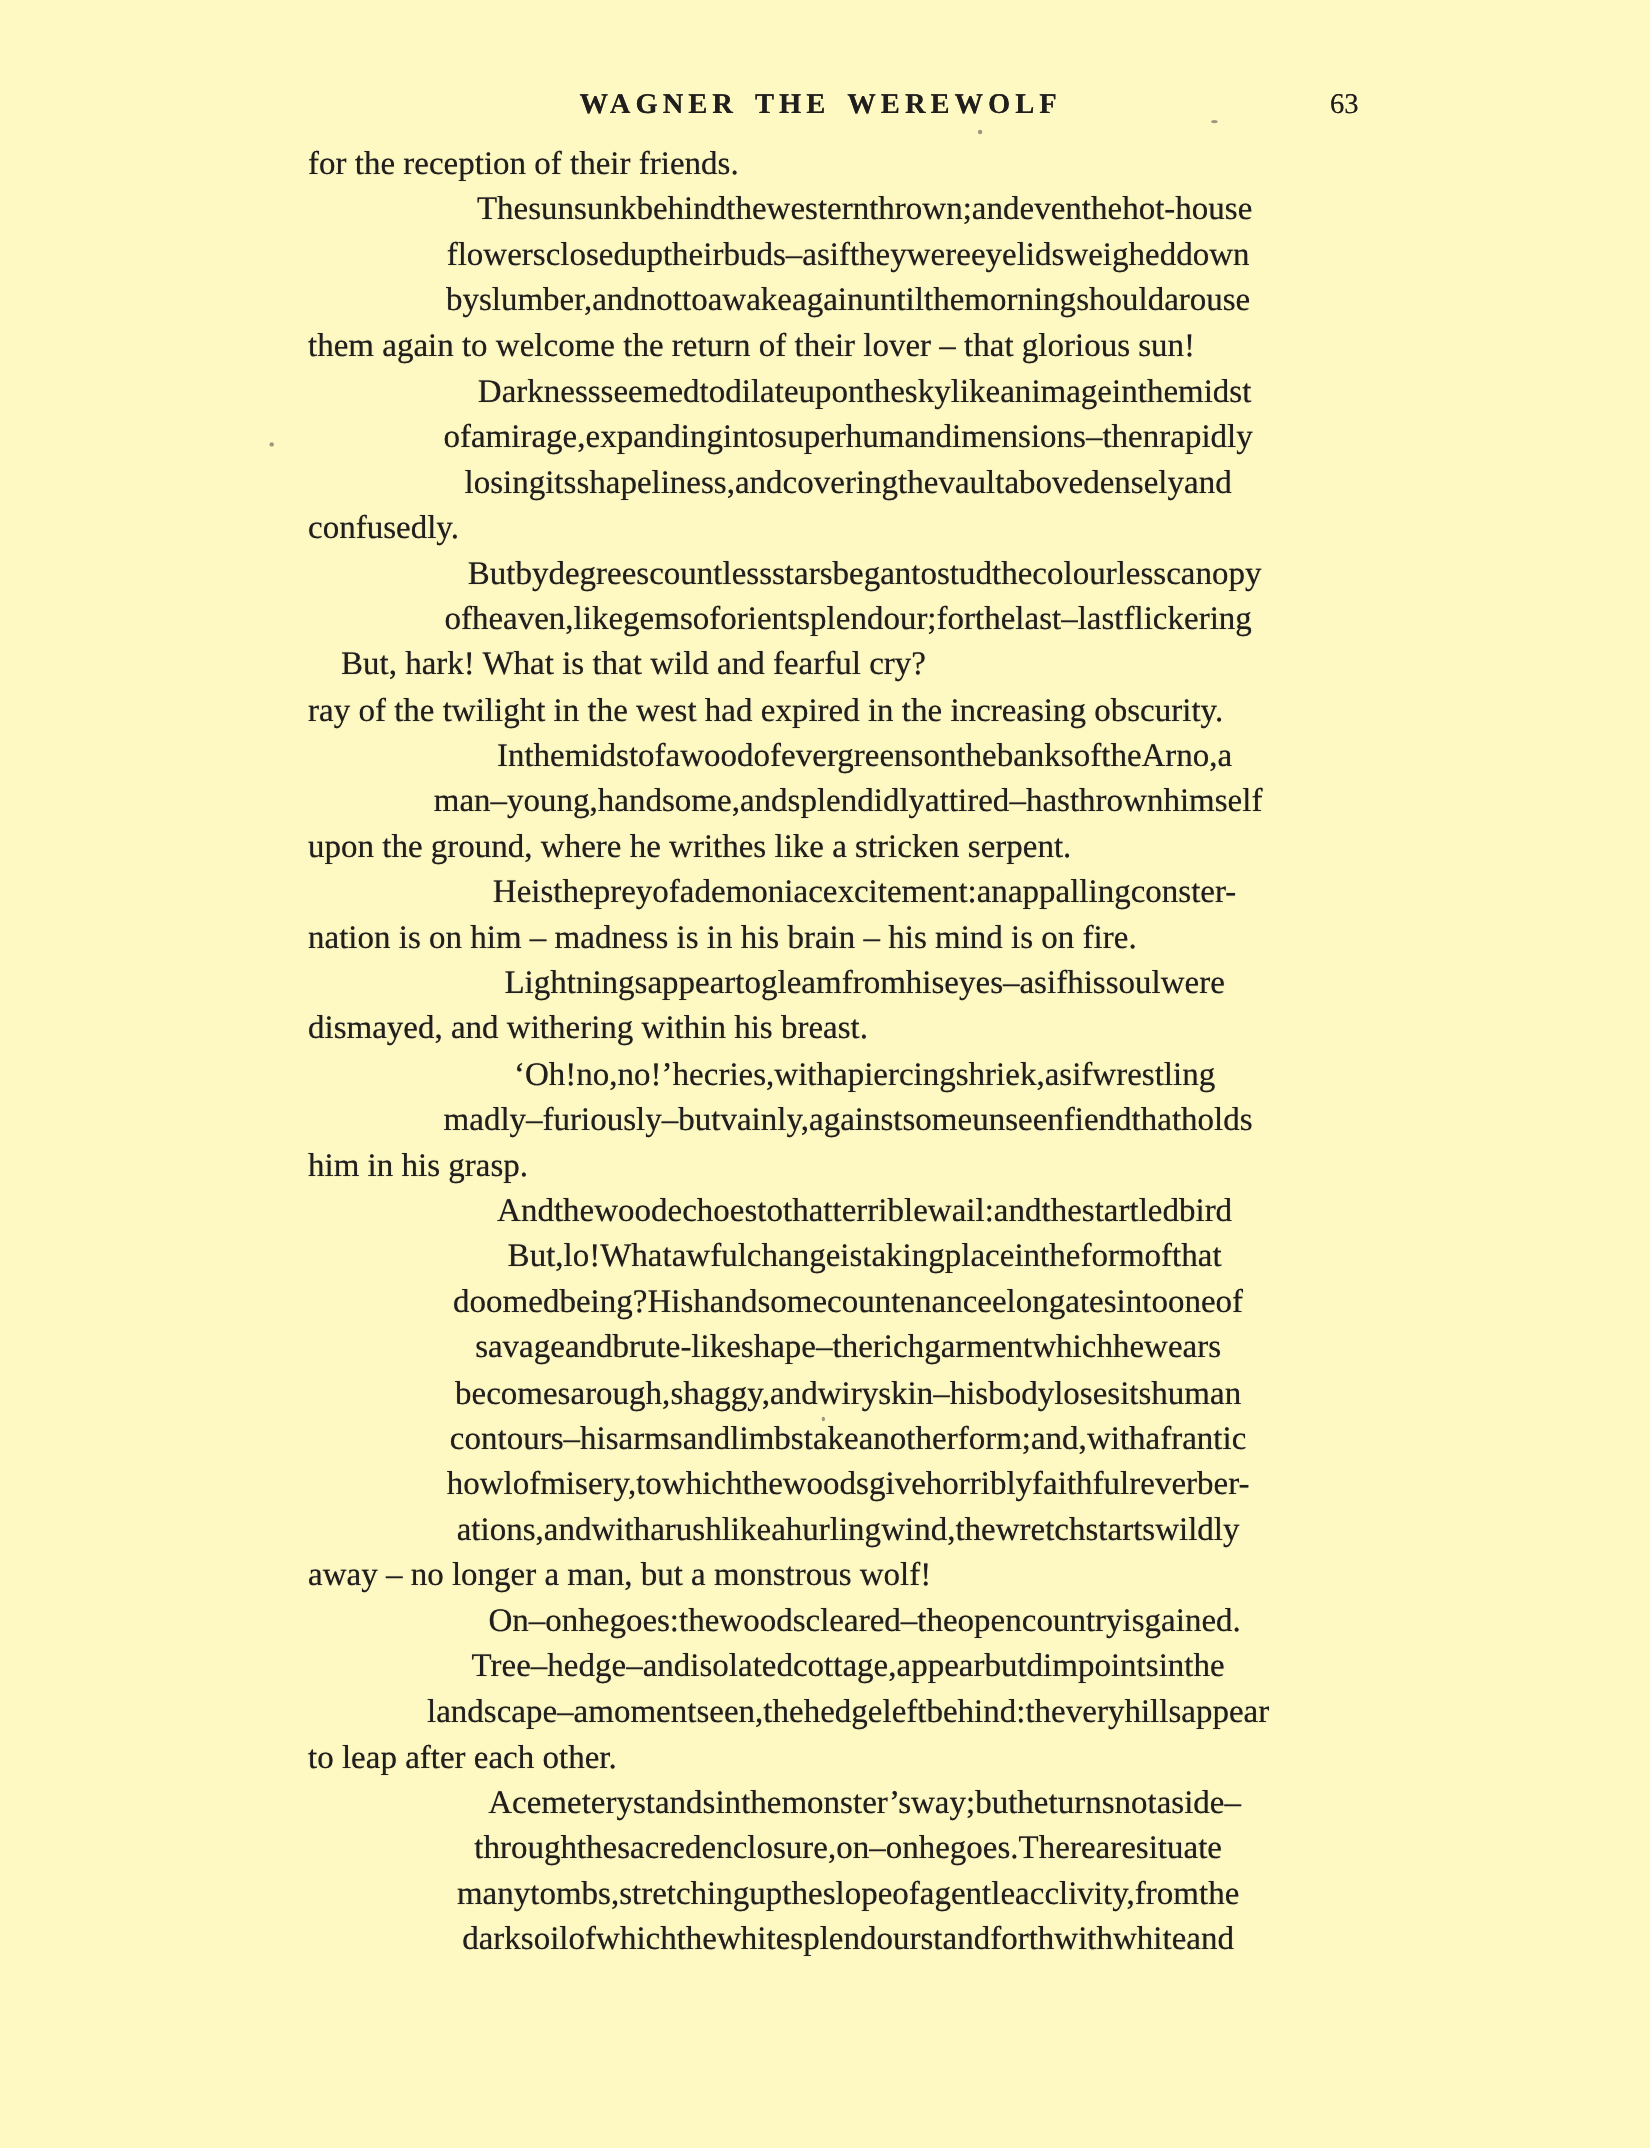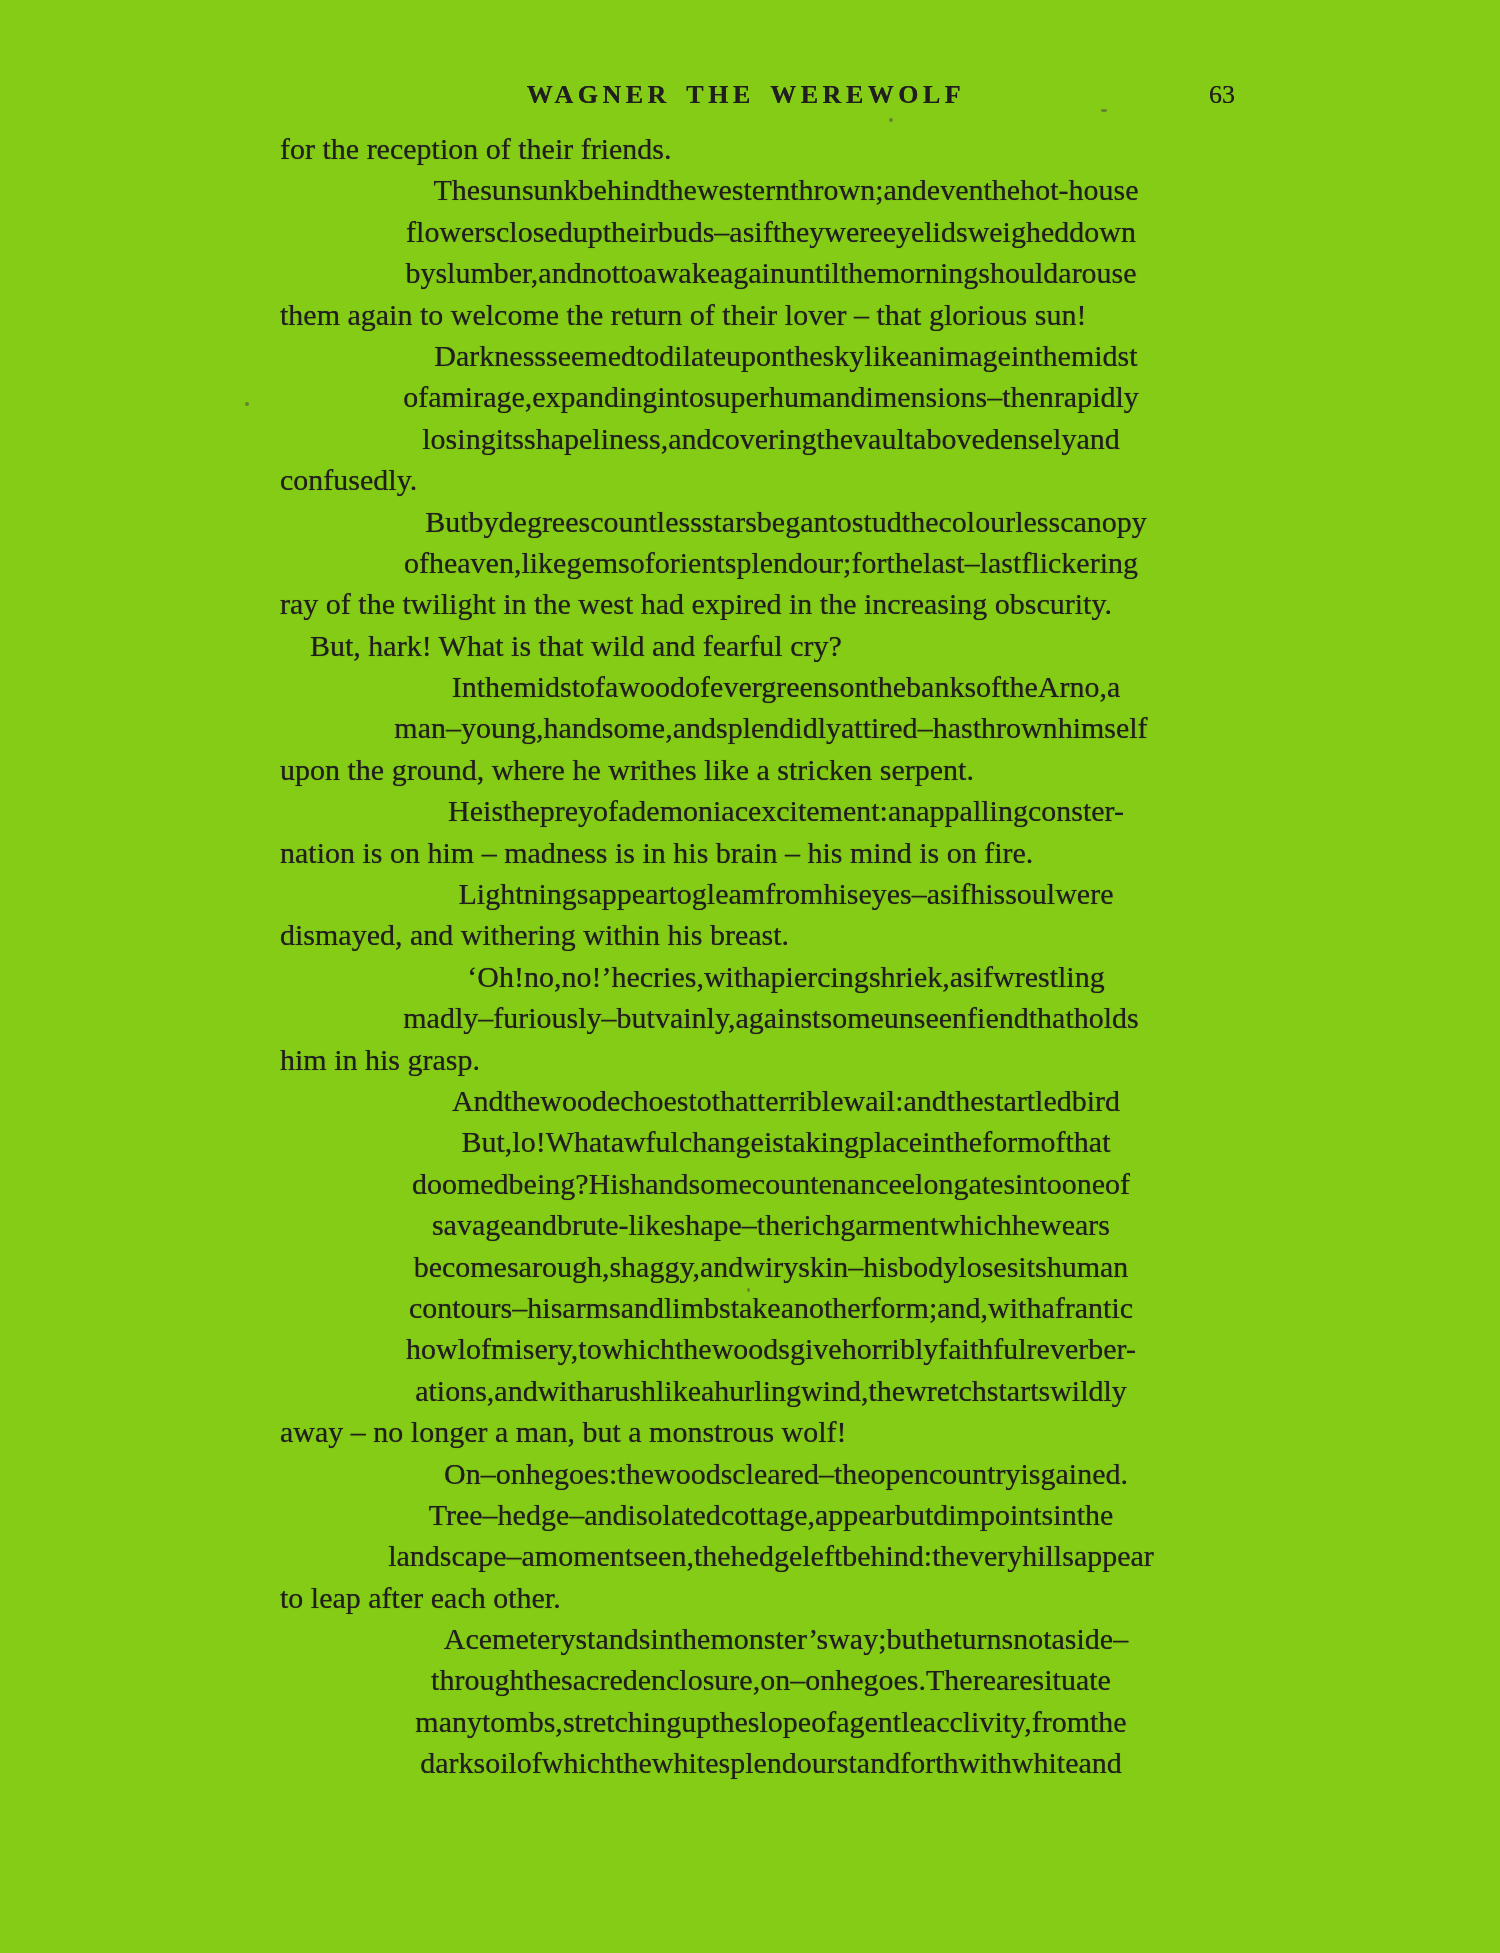--- a/index.html
+++ b/index.html
@@ -49,21 +49,21 @@
   .speck{
     position:absolute;
     background:#4a4845;
     border-radius:50%;
     opacity:.55;
   }
 </style>
 </head>
 <body>
 
-<div class="page" style="background: #84cc16; color: rgb(33, 31, 29);">
+<div class="page" style="background: #fef9c3; color: rgb(33, 31, 29);">
   <div class="page-header">
     <div class="running-title">WAGNER THE WEREWOLF</div>
     <div class="page-number">63</div>
   </div>
 
   <div class="page-body">
       <div class="line last">for the reception of their friends.</div>
       <div class="line indent just">
         <span>The</span>
         <span>sun</span>
@@ -168,22 +168,22 @@
         <span>of</span>
         <span>orient</span>
         <span>splendour;</span>
         <span>for</span>
         <span>the</span>
         <span>last</span>
         <span>–</span>
         <span>last</span>
         <span>flickering</span>
       </div>
+      <div class="line indent last">But, hark! What is that wild and fearful cry?</div>
       <div class="line last">ray of the twilight in the west had expired in the increasing obscurity.</div>
-      <div class="line indent last">But, hark! What is that wild and fearful cry?</div>
       <div class="line indent just">
         <span>In</span>
         <span>the</span>
         <span>midst</span>
         <span>of</span>
         <span>a</span>
         <span>wood</span>
         <span>of</span>
         <span>evergreens</span>
         <span>on</span>

